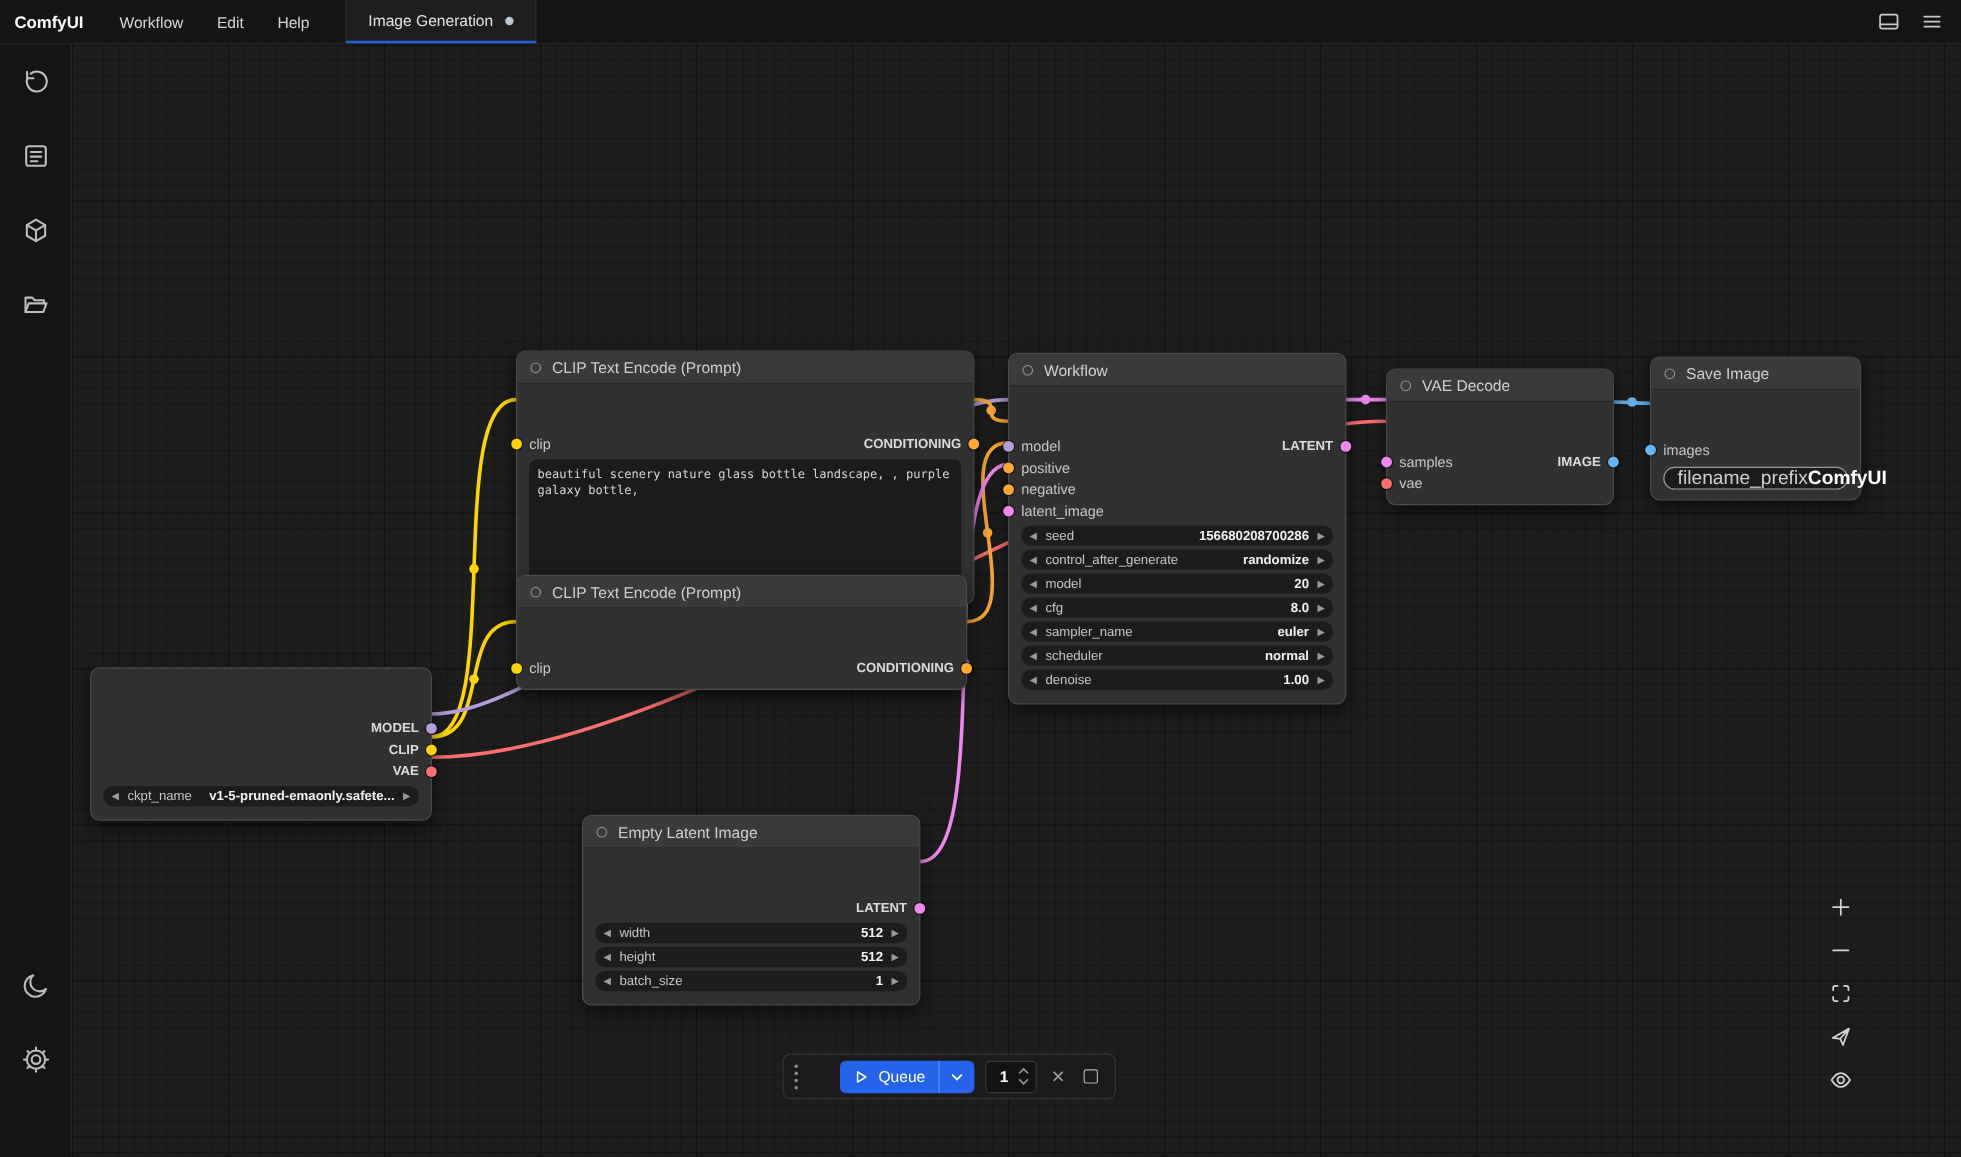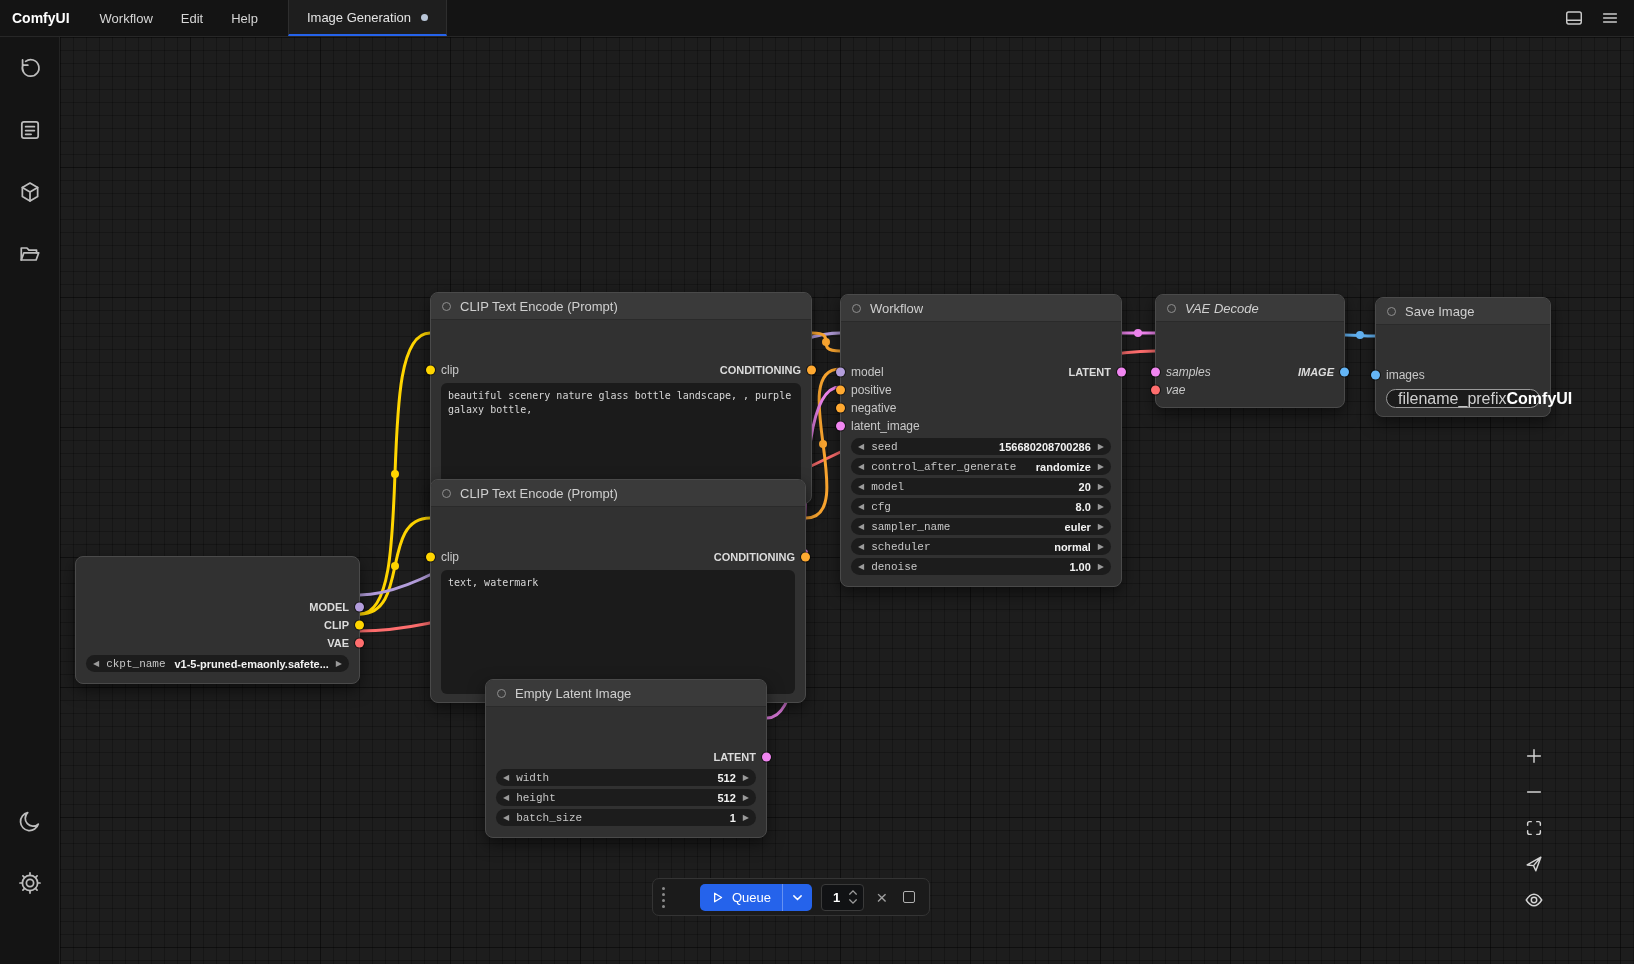--- a/index.html
+++ b/index.html
@@ -57,21 +57,21 @@
   .io-row { position:relative; height:18px; display:flex; align-items:center; }
   .in-label { color:#c8c8c8; font-size:12px; }
   .out-label { color:#dcdcdc; font-size:11px; font-weight:bold; margin-left:auto; }
   .port { position:absolute; top:50%; width:9px; height:9px; border-radius:50%; transform:translateY(-50%);
           box-shadow:0 0 0 1px rgba(0,0,0,0.55); z-index:3; }
   .port.in { left:-15px; }
   .port.out { right:-15px; }
   .widget { height:17px; background:#1c1c1c; border-radius:9px; margin:3px 0; display:flex; align-items:center;
             padding:0 7px; font-size:11px; color:#c6c6c6; cursor:pointer; }
   .warrow { color:#9a9a9a; font-size:8px; flex:none; line-height:1; }
-  .wname { margin-left:7px; white-space:nowrap;font-family:Liberation Mono, monospace; }
+  .wname { margin-left:7px; white-space:nowrap; }
   .wvalue { margin-left:auto; margin-right:7px; color:#f2f2f2; font-weight:bold; white-space:nowrap; }
   .prompt-text { background:#1b1b1b; border-radius:6px; margin-top:4px; padding:6px 7px;
                  font-family:"DejaVu Sans Mono", monospace; font-size:10px; color:#d6d6d6; line-height:1.4;
                  overflow:hidden; cursor:text; }
   .text-widget { height:19px; border:1px solid #9a9a9a; background:#1b1b1b; border-radius:10px; display:flex;
                  align-items:center; justify-content:space-between; padding:0 11px; font-size:16px; color:#cfcfcf;
                  margin-top:5px; cursor:text; }
   .text-widget .twvalue { color:#ffffff; font-weight:bold; }
 
   
@@ -234,21 +234,20 @@
       <span class="collapse-dot"></span>
       <span class="node-title">CLIP Text Encode (Prompt)</span>
     </div>
     <div class="node-body">
       <div class="io-row">
         <span class="in-label">clip</span>
         <span class="out-label">CONDITIONING</span>
         <span class="port in" style="background: rgb(255, 213, 0);"></span>
         <span class="port out" style="background: rgb(255, 169, 49);"></span>
       </div>
-      <div class="prompt-text" style="height:124px;">text, watermark</div>
     </div>
   </div>
 
   <div class="node" style="left:425px; top:642px; width:282px;">
     <div class="node-header">
       <span class="collapse-dot"></span>
       <span class="node-title">Empty Latent Image</span>
     </div>
     <div class="node-body">
       <div class="io-row">
@@ -338,21 +337,21 @@
       </div>
       <div class="widget">
         <span class="warrow">◀</span>
         <span class="wname">denoise</span>
         <span class="wvalue">1.00</span>
         <span class="warrow">▶</span>
       </div>
     </div>
   </div>
 
-  <div class="node" style="left:1095px; top:257px; width:190px;font-style:italic;">
+  <div class="node" style="left:1095px; top:270px; width:190px;">
     <div class="node-header">
       <span class="collapse-dot"></span>
       <span class="node-title">VAE Decode</span>
     </div>
     <div class="node-body">
       <div class="io-row">
         <span class="in-label">samples</span>
         <span class="out-label">IMAGE</span>
         <span class="port in" style="background: rgb(241, 134, 241);"></span>
         <span class="port out" style="background: rgb(100, 181, 246);"></span>

